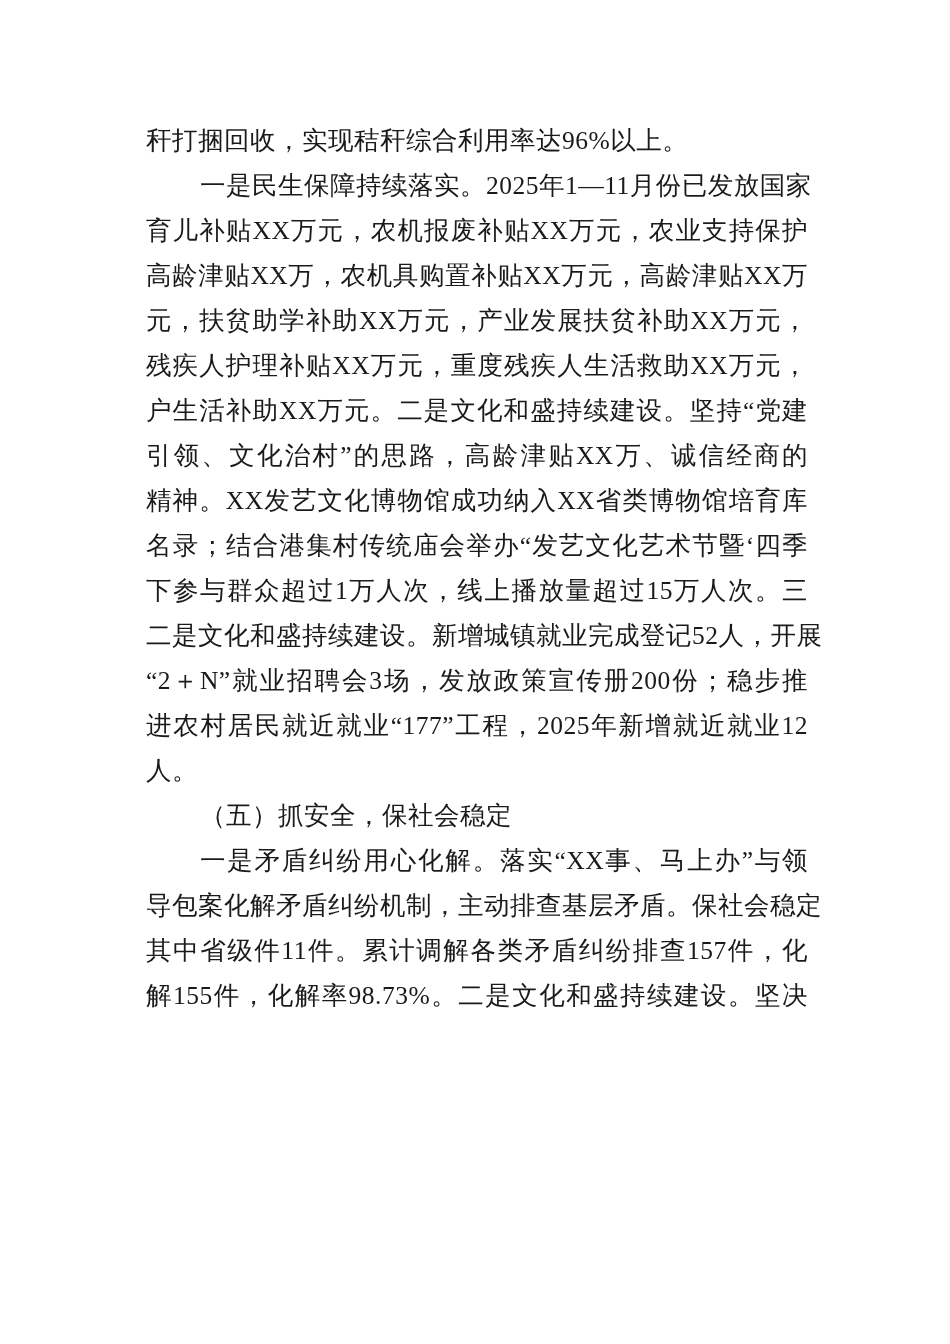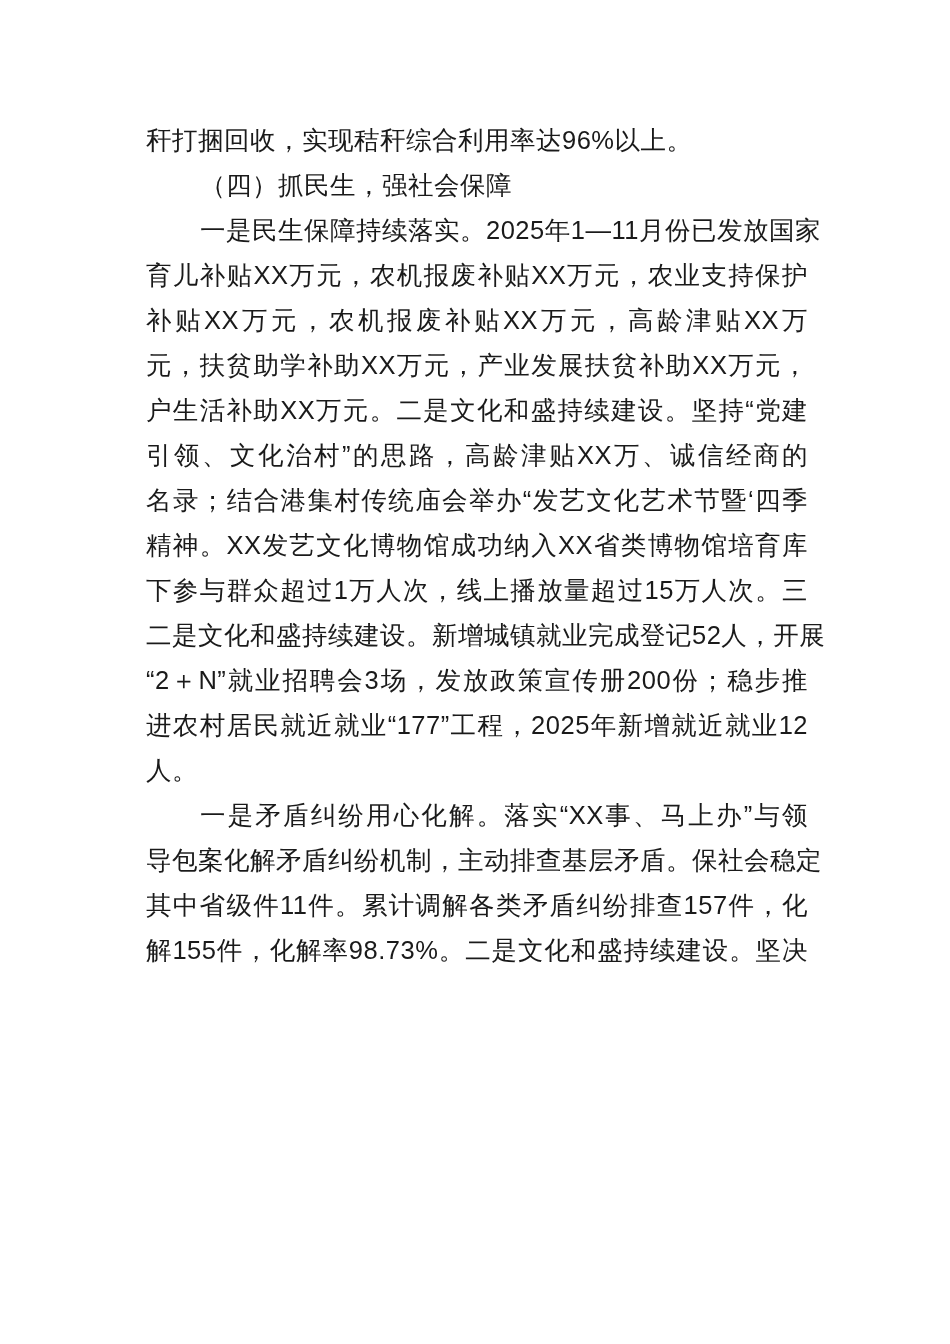--- a/index.html
+++ b/index.html
@@ -2,52 +2,53 @@
 <html><head>
 <meta charset="utf-8">
 <style>
   html, body { margin: 0; padding: 0; background: #ffffff; }
   body { width: 950px; height: 1344px; position: relative; overflow: hidden; }
   .page {
     position: absolute;
     left: 146px;
     top: 118px;
     width: 662px;
-    font-family: Liberation Sans, sans-serif;
+    font-family: Liberation Serif, serif;
     font-size: 25.5px;
     color: #1a1a1a;
   }
   .line {
     height: 45px;
     line-height: 45px;
     white-space: nowrap;
     text-align: justify;
     text-align-last: justify;
     letter-spacing: 0.5px;
   }
   .line.last { text-align-last: left; }
   .line.indent { padding-left: 54px; }
   .heading { padding-left: 54px; text-align-last: left; }
 </style>
 </head>
 <body>
 
 <div class="page">
   <div class="line last">秆打捆回收，实现秸秆综合利用率达96%以上。</div>
-  <div class="line heading">（四）抓民生，强社会保障</div>
   <div class="line indent">一是民生保障持续落实。2025年1—11月份已发放国家</div>
   <div class="line">育儿补贴XX万元，农机报废补贴XX万元，农业支持保护</div>
-  <div class="line">补贴XX万元，农机报废补贴XX万元，高龄津贴XX万</div>
+  <div class="line">高龄津贴XX万，农机具购置补贴XX万元，高龄津贴XX万</div>
   <div class="line">元，扶贫助学补助XX万元，产业发展扶贫补助XX万元，</div>
+  <div class="line">残疾人护理补贴XX万元，重度残疾人生活救助XX万元，</div>
   <div class="line">户生活补助XX万元。二是文化和盛持续建设。坚持“党建</div>
   <div class="line">引领、文化治村”的思路，高龄津贴XX万、诚信经商的</div>
+  <div class="line">精神。XX发艺文化博物馆成功纳入XX省类博物馆培育库</div>
   <div class="line">名录；结合港集村传统庙会举办“发艺文化艺术节暨‘四季</div>
-  <div class="line">精神。XX发艺文化博物馆成功纳入XX省类博物馆培育库</div>
   <div class="line">下参与群众超过1万人次，线上播放量超过15万人次。三</div>
   <div class="line">二是文化和盛持续建设。新增城镇就业完成登记52人，开展</div>
   <div class="line">“2＋N”就业招聘会3场，发放政策宣传册200份；稳步推</div>
   <div class="line">进农村居民就近就业“177”工程，2025年新增就近就业12</div>
   <div class="line last">人。</div>
+  <div class="line heading">（五）抓安全，保社会稳定</div>
   <div class="line indent">一是矛盾纠纷用心化解。落实“XX事、马上办”与领</div>
   <div class="line">导包案化解矛盾纠纷机制，主动排查基层矛盾。保社会稳定</div>
   <div class="line">其中省级件11件。累计调解各类矛盾纠纷排查157件，化</div>
   <div class="line">解155件，化解率98.73%。二是文化和盛持续建设。坚决</div>
 </div>
 
 </body></html>

